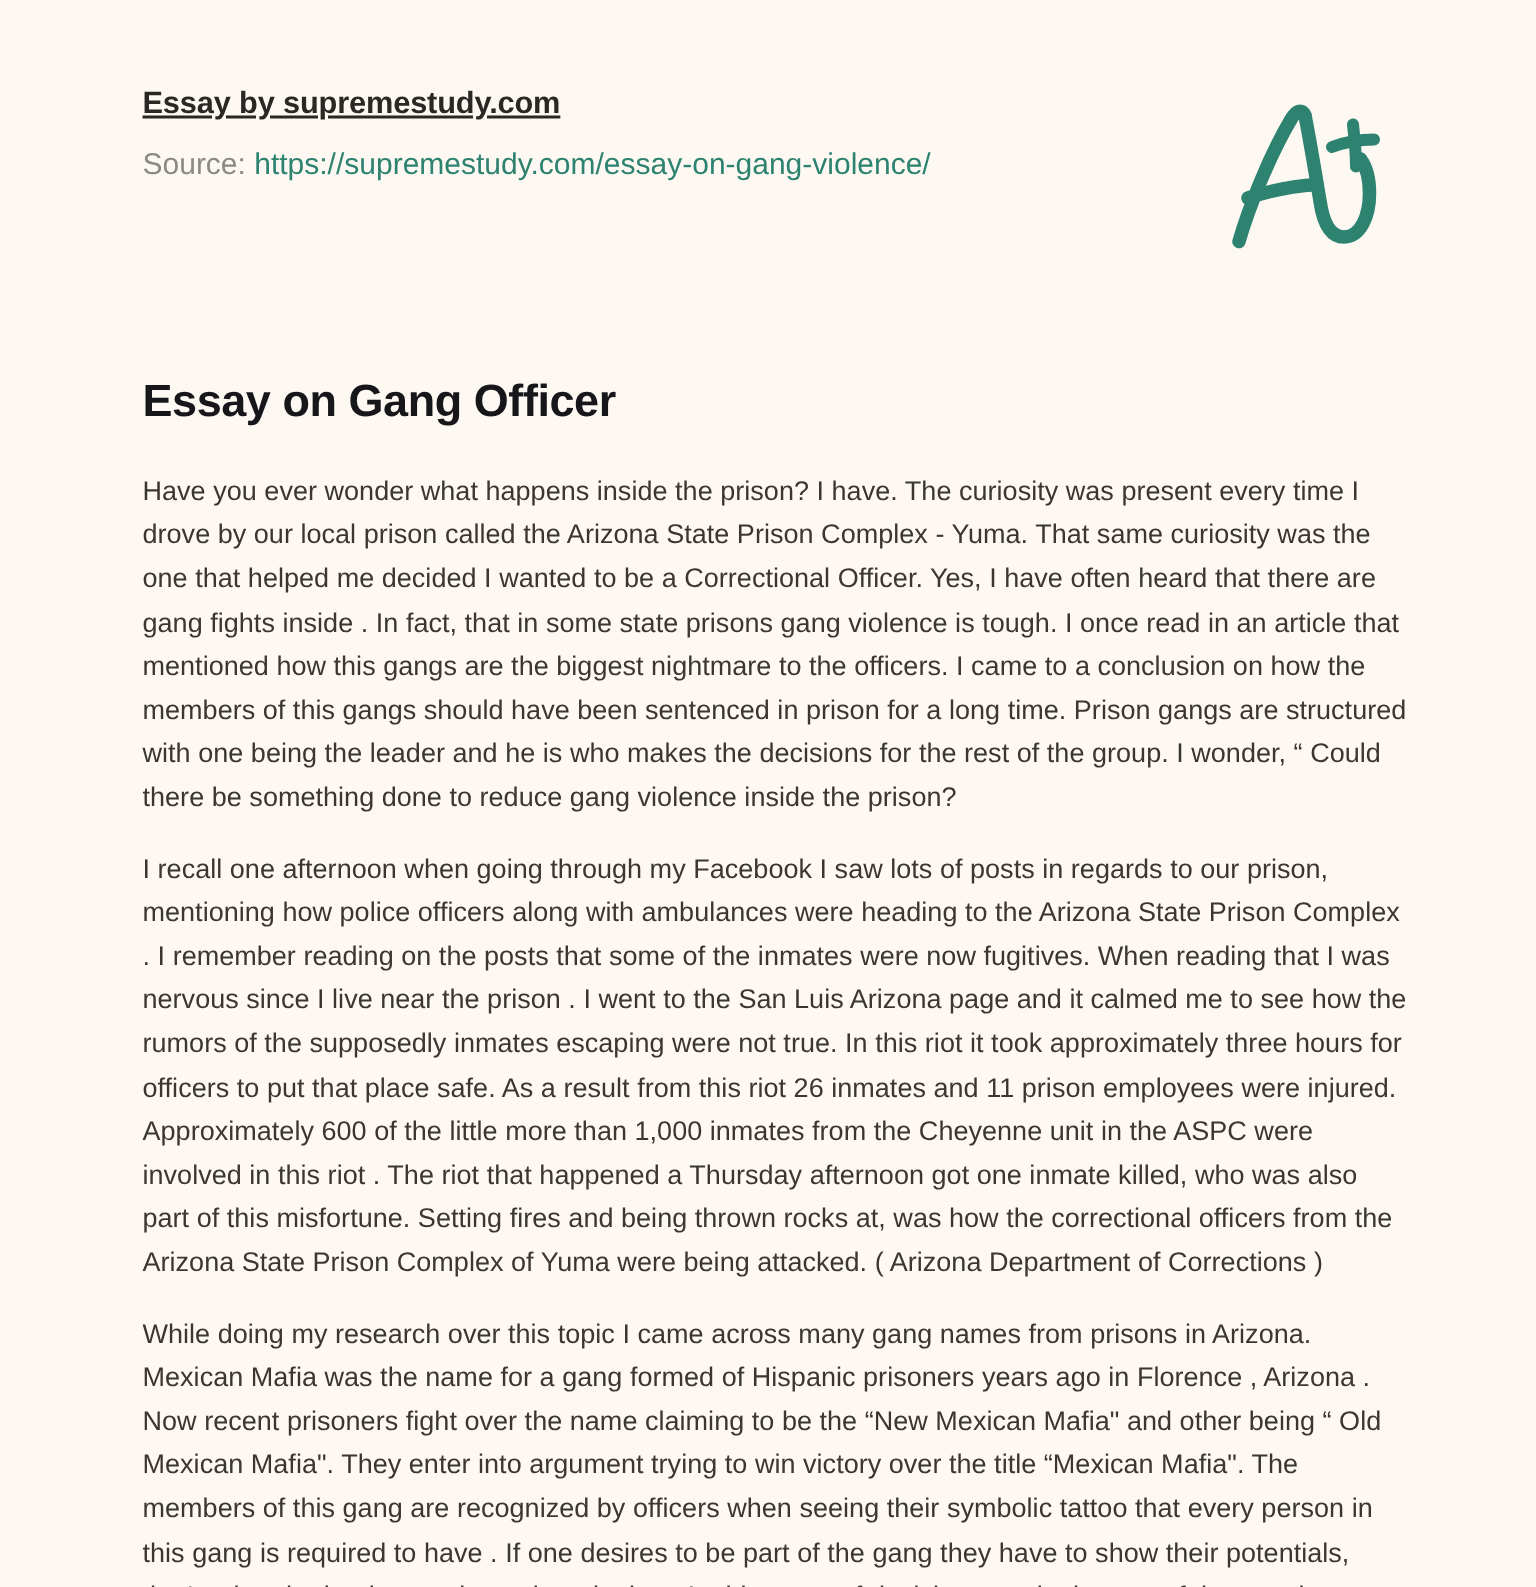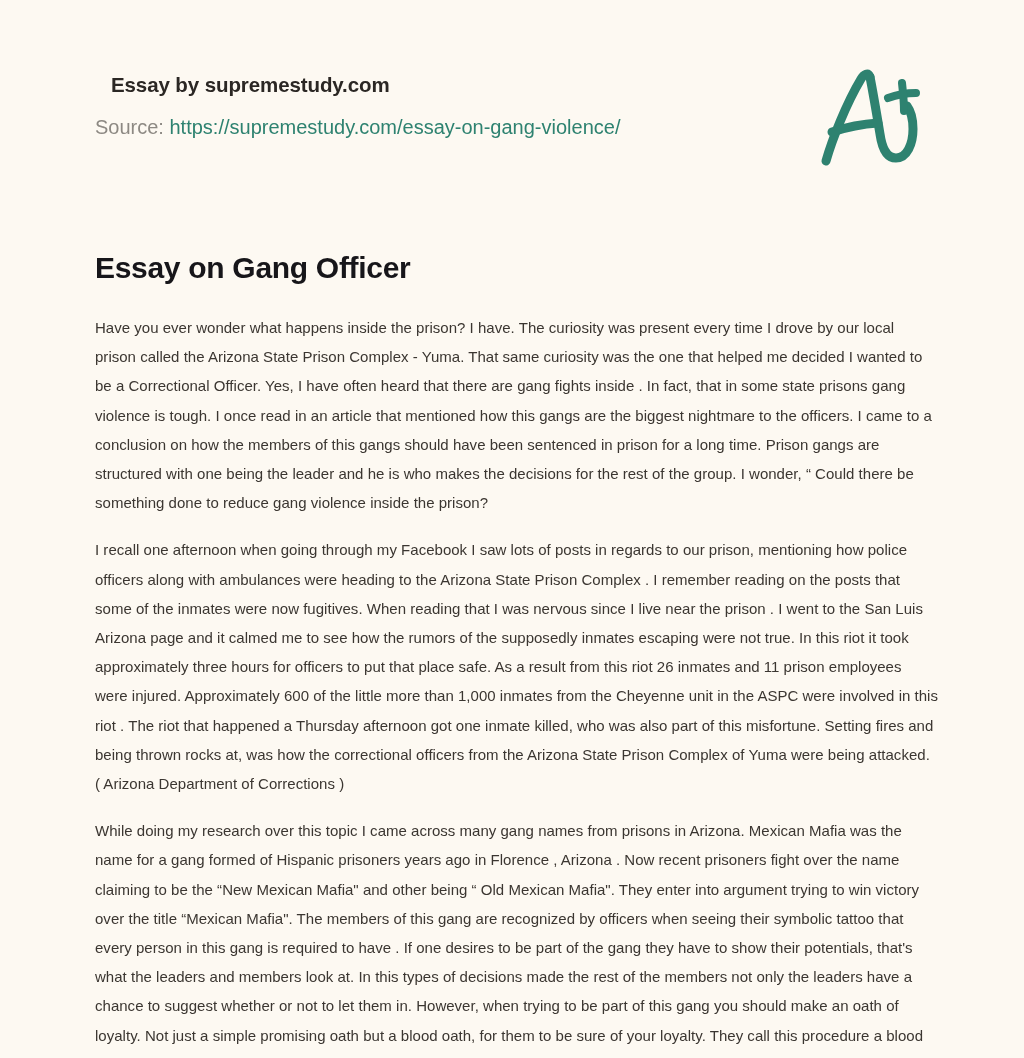--- a/index.html
+++ b/index.html
@@ -34,22 +34,23 @@
     top: 56px;
     width: 700px;
   }
 
   .byline {
     font-size: 20.5px;
     font-weight: bold;
     color: #2b2724;
     letter-spacing: -0.1px;
     line-height: 1.25;
-    margin: 16px;
+    margin: 0;
     white-space: nowrap;
+    text-decoration: underline;
   }
 
   .source-line {
     margin-top: 15px;
     font-size: 20px;
     line-height: 1.3;
     white-space: nowrap;
   }
 
   .source-label {
@@ -93,21 +94,21 @@
   
   .body-text {
     position: absolute;
     left: 95px;
     top: 313px;
     width: 843px;
   }
 
   .body-text p {
     margin: 0 0 18px 0;
-    font-size: 15px;
+    font-size: 18px;
     line-height: 29.2px;
     color: #3b3631;
     text-align: left;
     letter-spacing: 0.02px;
   }
 
   .body-text p:last-child {
     margin-bottom: 0;
   }
 </style>

